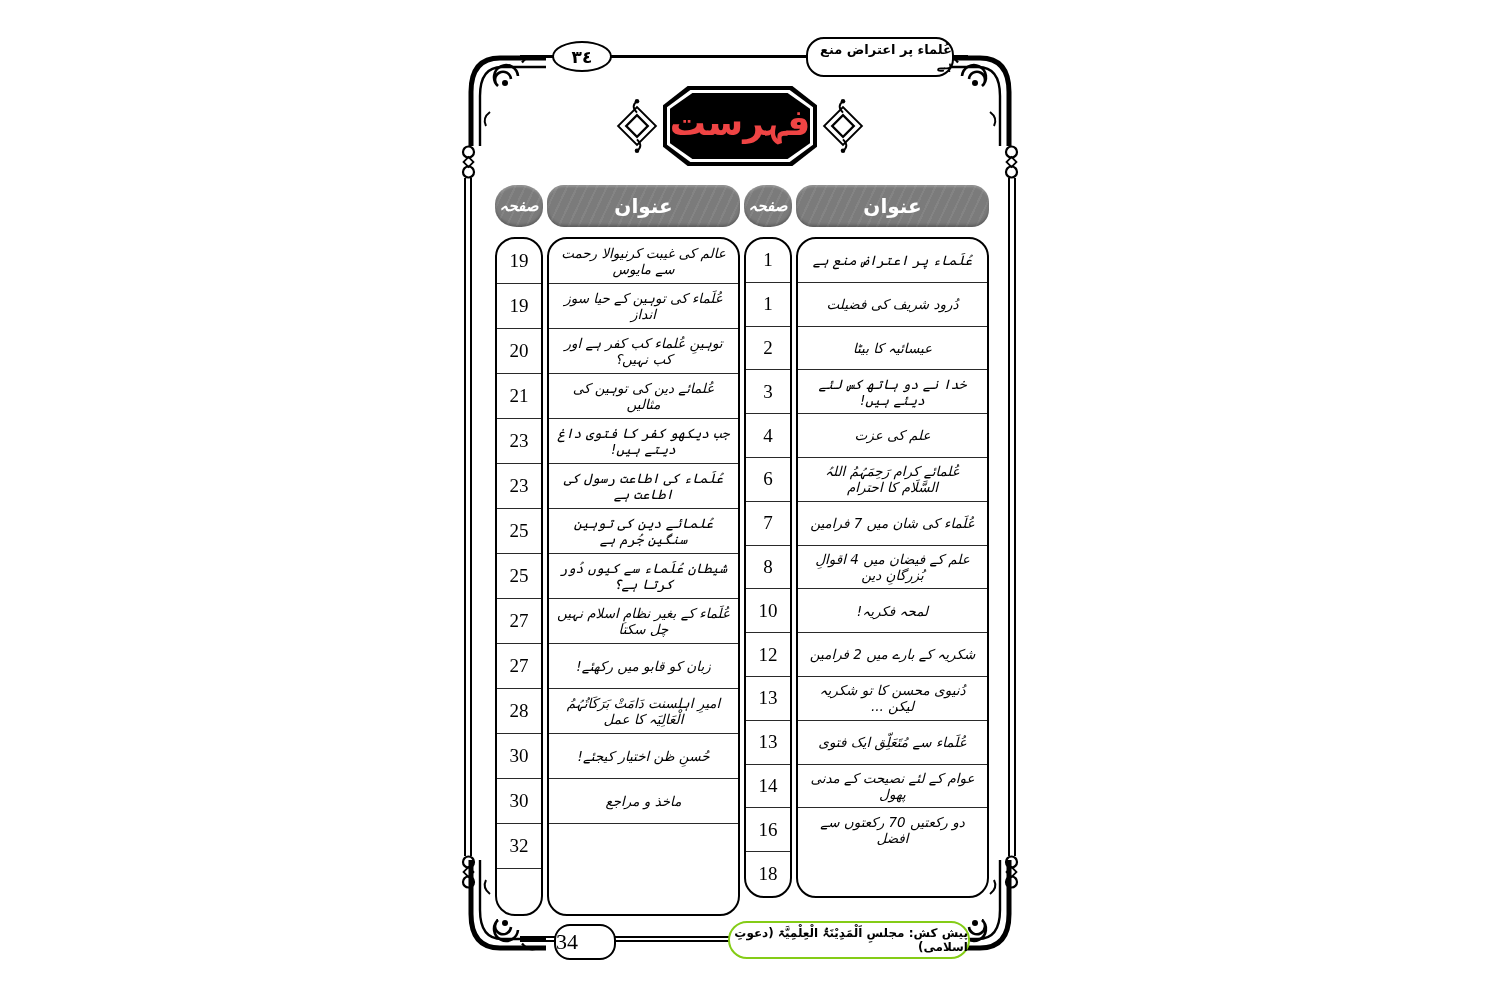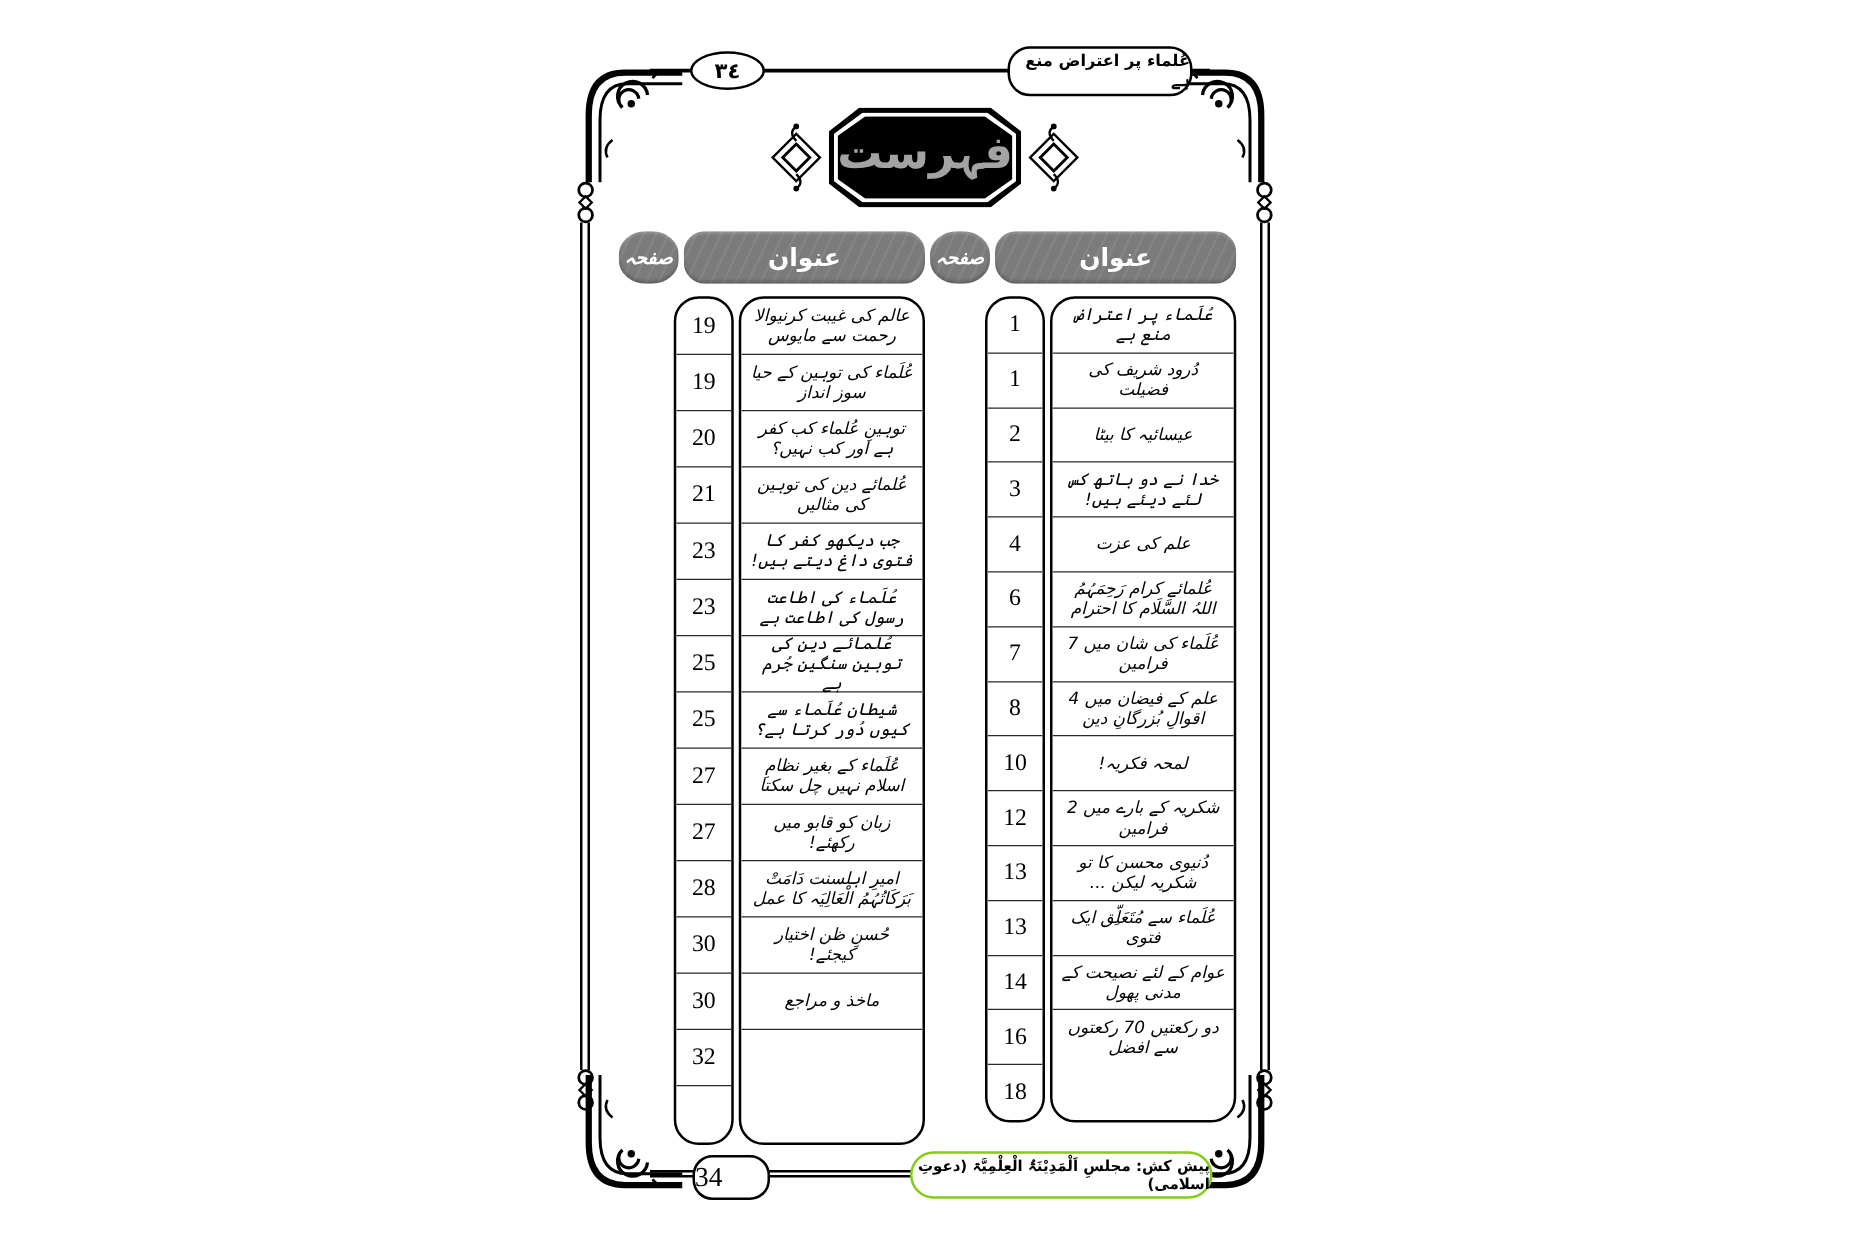--- a/index.html
+++ b/index.html
@@ -37,33 +37,33 @@
   .banner-wrap { position:absolute; top:48px; left:50%; transform:translateX(-50%);
                  display:flex; align-items:center; gap:5px; }
   .diamond { width:42px; height:60px; }
   .diamond svg { width:100%; height:100%; }
   .banner { position:relative; width:154px; height:80px; }
   .b-layer { position:absolute;
              clip-path:polygon(16% 0,84% 0,100% 24%,100% 76%,84% 100%,16% 100%,0 76%,0 24%); }
   .b-outer { inset:0; background:#000; }
   .b-white { inset:4px; background:#fff; }
   .b-inner { inset:7px; background:#000; display:flex; align-items:center; justify-content:center; }
-  .b-inner span { color:#a3a3a3; font-size:36px; font-weight:bold; line-height:1; padding-bottom:6px; }
+  .b-inner span { color:#ef4444; font-size:36px; font-weight:bold; line-height:1; padding-bottom:6px; }
 
   
   .toc { position:absolute; top:147px; left:33px; width:494px; display:flex; gap:4px; }
   .toc-group { flex:1; display:flex; flex-direction:column; }
   .pill-row { display:flex; gap:4px; height:42px; }
   .pill { background:#7b7b7b;
           background-image:repeating-linear-gradient(115deg, rgba(255,255,255,.07) 0 2px, rgba(0,0,0,0) 2px 9px);
           color:#fff; display:flex; align-items:center; justify-content:center;
           box-shadow:inset 0 -2px 3px rgba(0,0,0,.25), inset 0 2px 2px rgba(255,255,255,.18); }
   .pill-page { width:48px; border-radius:45%; font-size:15px; font-weight:bold; font-style:italic; }
   .pill-title { flex:1; border-radius:17px; font-size:20px; font-weight:bold; letter-spacing:1px; }
-  .cols { display:flex; gap:4px; margin-top:10px;margin-left:44px; }
+  .cols { display:flex; gap:4px; margin-top:10px; }
   .num-col { width:48px; border:2px solid #000; border-radius:20px; overflow:hidden; background:#fff; }
   .title-col { flex:1; border:2px solid #000; border-radius:20px; overflow:hidden; background:#fff; }
   .cell { border-bottom:1.5px solid #2a2a2a; display:flex; align-items:center; justify-content:center; }
   .num-col .cell:last-child, .title-col .cell:last-child { border-bottom:none; }
   .g-right .cell { height:43.8px; }
   .g-left  .cell { height:45px; }
   .num-cell { font-family:"Liberation Serif", serif; font-size:19px; }
   .title-cell { font-size:13.5px; font-weight:500; text-align:center; line-height:1.2; padding:0 7px;font-style:italic; }
 
   

